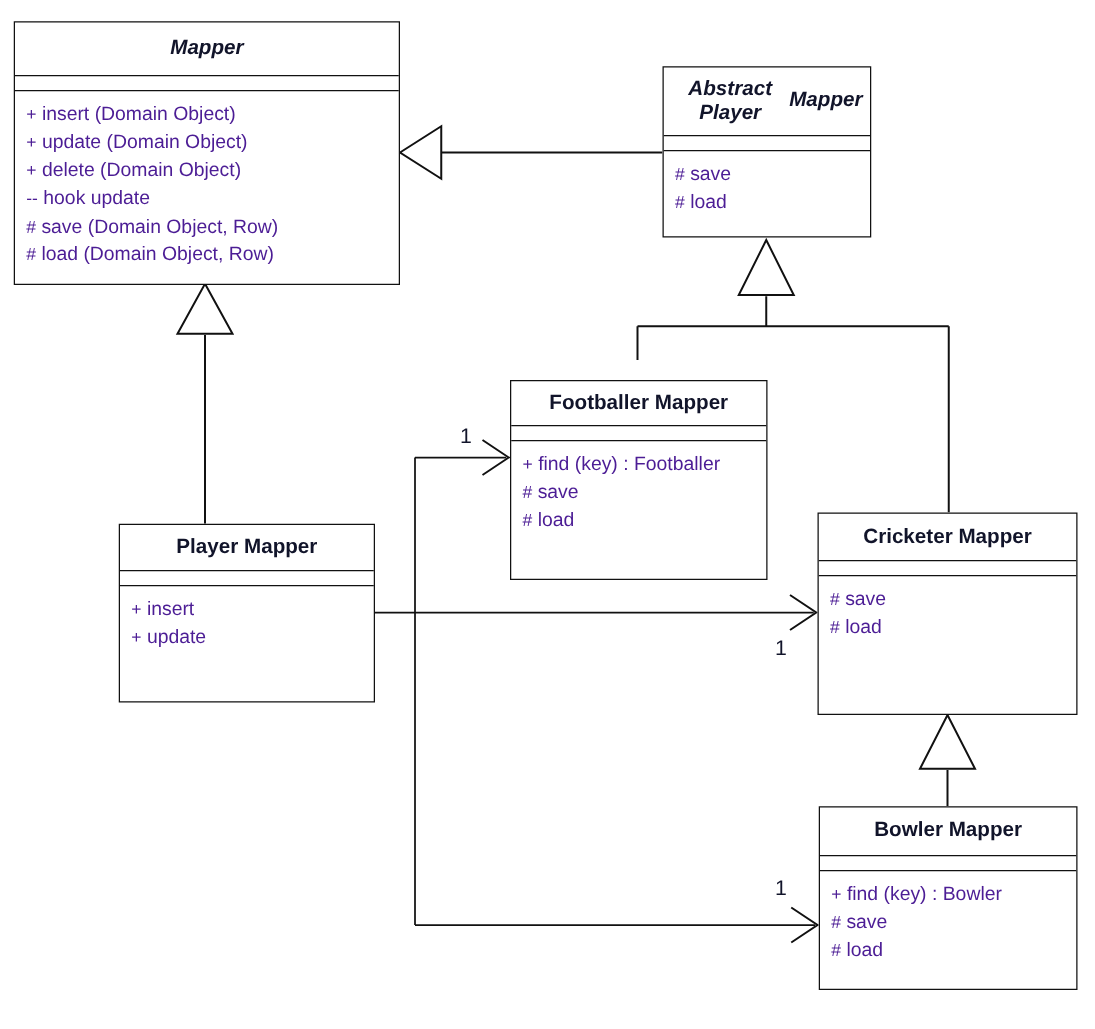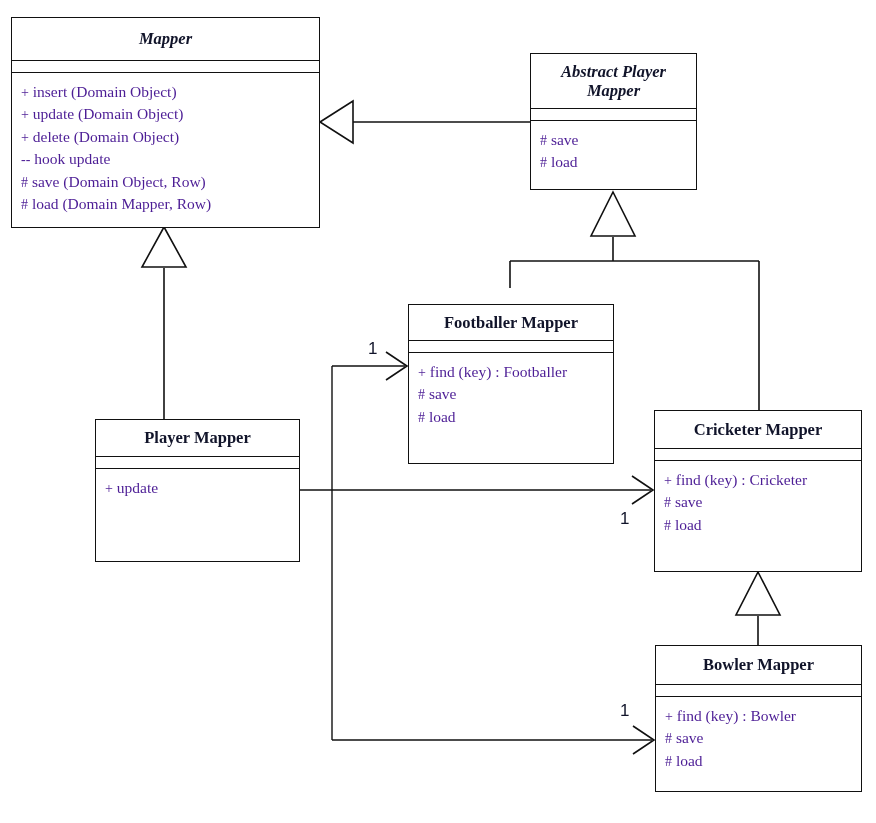--- a/index.html
+++ b/index.html
@@ -22,21 +22,20 @@
     top: 0;
     width: 876px;
     height: 823px;
   }
   .uml-class {
     position: absolute;
     box-sizing: border-box;
     border: 1.6px solid #111111;
     background: #ffffff;
     z-index: 5;
-    font-family: Liberation Serif, serif;
   }
   .class-title {
     box-sizing: border-box;
     text-align: center;
     font-size: 16.5px;
     font-weight: bold;
     color: #11142a;
     border-bottom: 1.6px solid #111111;
     display: flex;
     align-items: center;
@@ -123,26 +122,26 @@
 
   <div class="uml-class" style="left:11px; top:17px; width:309px; height:211px;">
     <div class="class-title italic" style="height:43px;">Mapper</div>
     <div class="class-attrs"></div>
     <div class="class-ops">
       <div class="op-line"><span class="vis">+</span> <span>insert (Domain Object)</span></div>
       <div class="op-line"><span class="vis">+</span> <span>update (Domain Object)</span></div>
       <div class="op-line"><span class="vis">+</span> <span>delete (Domain Object)</span></div>
       <div class="op-line"><span class="vis">--</span> <span>hook update</span></div>
       <div class="op-line"><span class="vis">#</span> <span>save (Domain Object, Row)</span></div>
-      <div class="op-line"><span class="vis">#</span> <span>load (Domain Mapper, Row)</span></div>
+      <div class="op-line"><span class="vis">#</span> <span>load (Domain Object, Row)</span></div>
     </div>
   </div>
 
   <div class="uml-class" style="left:530px; top:53px; width:167px; height:137px;">
-    <div class="class-title italic" style="height:55px; flex-direction:column;">
+    <div class="class-title italic" style="height:55px; flex-direction:row;">
       <span>Abstract Player</span>
       <span>Mapper</span>
     </div>
     <div class="class-attrs"></div>
     <div class="class-ops">
       <div class="op-line"><span class="vis">#</span> <span>save</span></div>
       <div class="op-line"><span class="vis">#</span> <span>load</span></div>
     </div>
   </div>
 
@@ -153,40 +152,40 @@
       <div class="op-line"><span class="vis">+</span> <span>find (key) : Footballer</span></div>
       <div class="op-line"><span class="vis">#</span> <span>save</span></div>
       <div class="op-line"><span class="vis">#</span> <span>load</span></div>
     </div>
   </div>
 
   <div class="uml-class" style="left:654px; top:410px; width:208px; height:162px;">
     <div class="class-title" style="height:38px;text-align:center;">Cricketer Mapper</div>
     <div class="class-attrs"></div>
     <div class="class-ops">
-      <div class="op-line"><span class="vis">+</span> <span>find (key) : Cricketer</span></div>
       <div class="op-line"><span class="vis">#</span> <span>save</span></div>
       <div class="op-line"><span class="vis">#</span> <span>load</span></div>
     </div>
   </div>
 
   <div class="uml-class" style="left:655px; top:645px; width:207px; height:147px;">
     <div class="class-title" style="height:39px;">Bowler Mapper</div>
     <div class="class-attrs"></div>
     <div class="class-ops">
       <div class="op-line"><span class="vis">+</span> <span>find (key) : Bowler</span></div>
       <div class="op-line"><span class="vis">#</span> <span>save</span></div>
       <div class="op-line"><span class="vis">#</span> <span>load</span></div>
     </div>
   </div>
 
   <div class="uml-class" style="left:63px; top:419px; width:205px; height:143px;margin-left:32px;">
     <div class="class-title" style="height:37px;">Player Mapper</div>
     <div class="class-attrs"></div>
     <div class="class-ops">
+      <div class="op-line"><span class="vis">+</span> <span>insert</span></div>
       <div class="op-line"><span class="vis">+</span> <span>update</span></div>
     </div>
   </div>
 
   <div class="multiplicity" style="left:368px; top:340px;">1</div>
 
   <div class="multiplicity" style="left:620px; top:510px;">1</div>
 
   <div class="multiplicity" style="left:620px; top:702px;">1</div>
 

